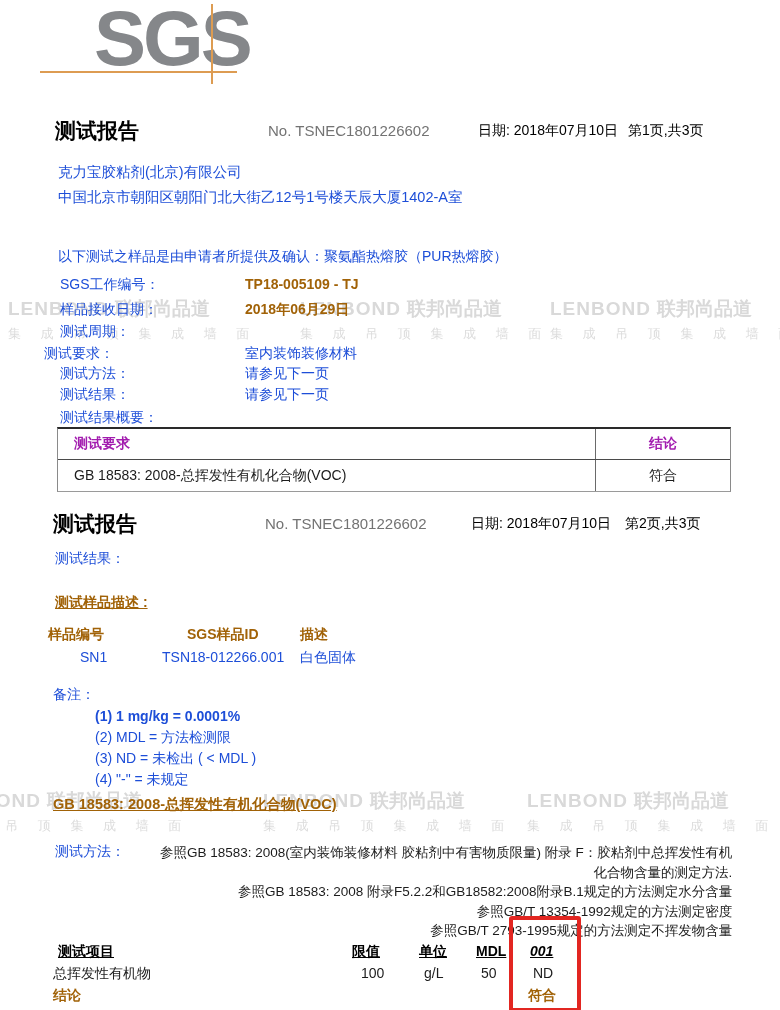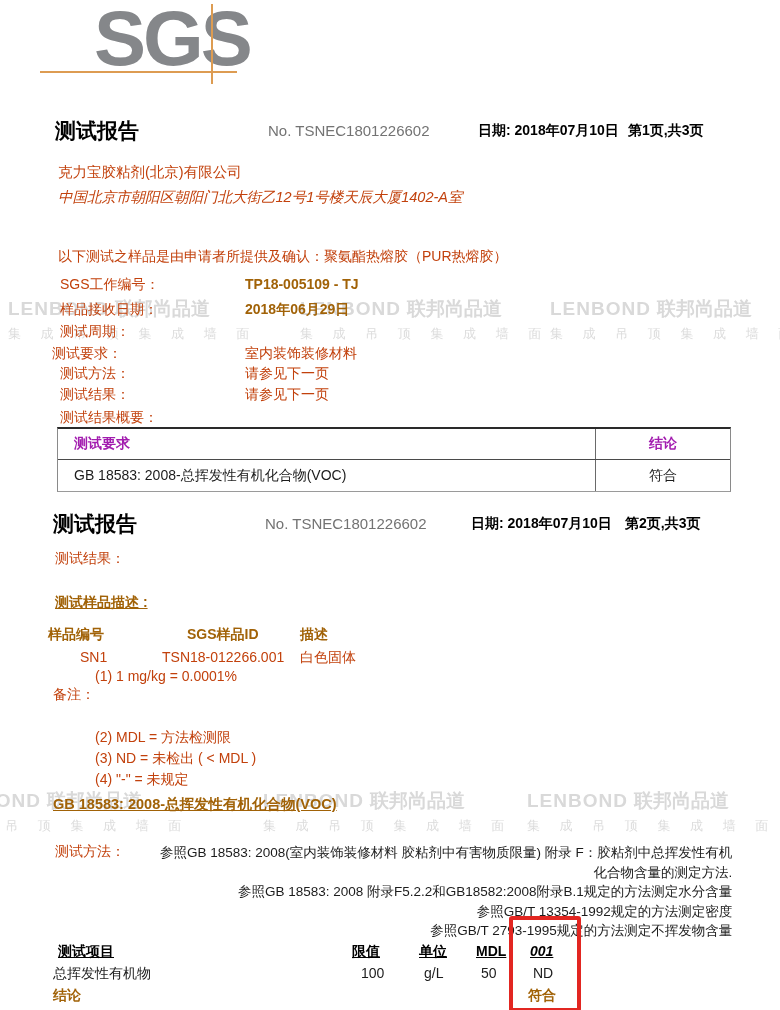--- a/index.html
+++ b/index.html
@@ -15,22 +15,22 @@
   .wm .wm-brand{letter-spacing:1px;margin-right:6px;}
   .wm .wm-line2{font-size:13px;letter-spacing:8px;margin-top:3px;white-space:nowrap;color:#dcdcdc;}
   
   .sgs-text{font-size:78px;font-weight:bold;color:#85878a;letter-spacing:-3px;
     transform:scaleX(0.80);transform-origin:left top;line-height:64px;}
   .logo-hline{position:absolute;left:40px;top:71px;width:197px;height:2px;background:#dd9c52;z-index:3;}
   .logo-vline{position:absolute;left:211px;top:4px;width:2px;height:80px;background:#dd9c52;z-index:3;}
   
   .rpt-title{font-size:21px;font-weight:bold;color:#000;}
   .rpt-no{font-size:15px;font-weight:normal;color:#737373;}
-  .rpt-date{font-size:14px;font-weight:bold;color:#000;}
-  .body-text{font-size:14px;color:#c2410c;}
+  .rpt-date{font-size:14px;font-weight:normal;color:#000;}
+  .body-text{font-size:14px;color:#1d4ed8;}
   .bold{font-weight:bold;color:#a16207;}
   .uline{text-decoration:underline;}
   
   .sum-table{position:absolute;left:57px;top:427px;width:672px;z-index:2;
     border-top:2px solid #2a2a2a;border-left:1px solid #8a8a8a;border-right:1px solid #8a8a8a;border-bottom:1px solid #9a9a9a;}
   .sum-row{display:flex;}
   .sum-row.head{border-bottom:1px solid #4a4a4a;height:30px;}
   .sum-row.data{height:31px;}
   .sum-c1{flex:1;display:flex;align-items:center;padding-left:16px;font-size:14px;}
   .sum-c2{width:134px;border-left:1px solid #6a6a6a;display:flex;align-items:center;justify-content:center;font-size:14px;}
@@ -78,33 +78,33 @@
   </div>
   <div class="logo-hline"></div>
   <div class="logo-vline"></div>
 
   <div class="abs z rpt-title" style="left:55px;top:117px;">测试报告</div>
   <div class="abs z rpt-no" style="left:268px;top:122px;">No. TSNEC1801226602</div>
   <div class="abs z rpt-date" style="left:478px;top:122px;">日期: 2018年07月10日</div>
   <div class="abs z rpt-date" style="left:628px;top:122px;">第1页,共3页</div>
 
   <div class="abs z body-text" style="left:58px;top:163px;font-size:14.5px;">克力宝胶粘剂(北京)有限公司</div>
-  <div class="abs z body-text" style="left:58px;top:188px;font-size:14.5px;font-style:italic;">中国北京市朝阳区朝阳门北大街乙12号1号楼天辰大厦1402-A室</div>
+  <div class="abs z body-text" style="left:58px;top:188px;font-size:14.5px;">中国北京市朝阳区朝阳门北大街乙12号1号楼天辰大厦1402-A室</div>
 
   <div class="abs z body-text" style="left:58px;top:248px;">以下测试之样品是由申请者所提供及确认：聚氨酯热熔胶（PUR热熔胶）</div>
 
   <div class="abs z body-text" style="left:60px;top:276px;">SGS工作编号：</div>
   <div class="abs z body-text bold" style="left:245px;top:276px;">TP18-005109 - TJ</div>
 
   <div class="abs z body-text" style="left:60px;top:301px;">样品接收日期：</div>
   <div class="abs z body-text bold" style="left:245px;top:301px;">2018年06月29日</div>
 
   <div class="abs z body-text" style="left:60px;top:323px;">测试周期：</div>
 
-  <div class="abs z body-text" style="left:52px;top:345px;text-align:center;">测试要求：</div>
+  <div class="abs z body-text" style="left:44px;top:345px;text-align:center;">测试要求：</div>
   <div class="abs z body-text" style="left:245px;top:345px;">室内装饰装修材料</div>
 
   <div class="abs z body-text" style="left:60px;top:365px;">测试方法：</div>
   <div class="abs z body-text" style="left:245px;top:365px;">请参见下一页</div>
 
   <div class="abs z body-text" style="left:60px;top:386px;">测试结果：</div>
   <div class="abs z body-text" style="left:245px;top:386px;">请参见下一页</div>
 
   <div class="abs z body-text" style="left:60px;top:409px;">测试结果概要：</div>
 
@@ -128,21 +128,21 @@
   <div class="abs z body-text bold uline" style="left:55px;top:594px;">测试样品描述 :</div>
 
   <div class="abs z body-text bold" style="left:48px;top:626px;">样品编号</div>
   <div class="abs z body-text bold" style="left:187px;top:626px;">SGS样品ID</div>
   <div class="abs z body-text bold" style="left:300px;top:626px;">描述</div>
   <div class="abs z body-text" style="left:80px;top:649px;">SN1</div>
   <div class="abs z body-text" style="left:162px;top:649px;">TSN18-012266.001</div>
   <div class="abs z body-text" style="left:300px;top:649px;">白色固体</div>
 
   <div class="abs z body-text" style="left:53px;top:686px;">备注：</div>
-  <div class="abs z body-text" style="left:95px;top:668px;">(1) 1 mg/kg = 0.0001%</div>
+  <div class="abs z body-text" style="left:95px;top:708px;font-weight:bold;">(1) 1 mg/kg = 0.0001%</div>
   <div class="abs z body-text" style="left:95px;top:729px;">(2) MDL = 方法检测限</div>
   <div class="abs z body-text" style="left:95px;top:750px;">(3) ND = 未检出 ( &lt; MDL )</div>
   <div class="abs z body-text" style="left:95px;top:771px;">(4) "-" = 未规定</div>
 
   <div class="abs z body-text bold uline" style="left:53px;top:795px;font-size:14.5px;">GB 18583: 2008-总挥发性有机化合物(VOC)</div>
 
   <div class="abs z body-text" style="left:55px;top:843px;">测试方法：</div>
   <div class="abs z" style="left:160px;top:843px;line-height:19.5px;font-size:13.5px;text-align:right;">
     <div>参照GB 18583: 2008(室内装饰装修材料 胶粘剂中有害物质限量) 附录 F：胶粘剂中总挥发性有机</div>
     <div>化合物含量的测定方法.</div>

